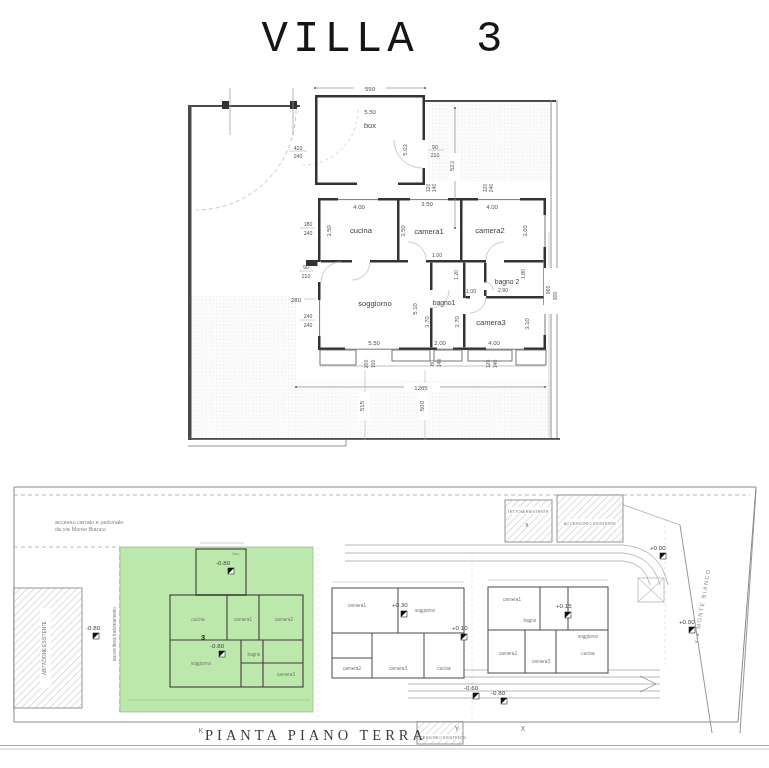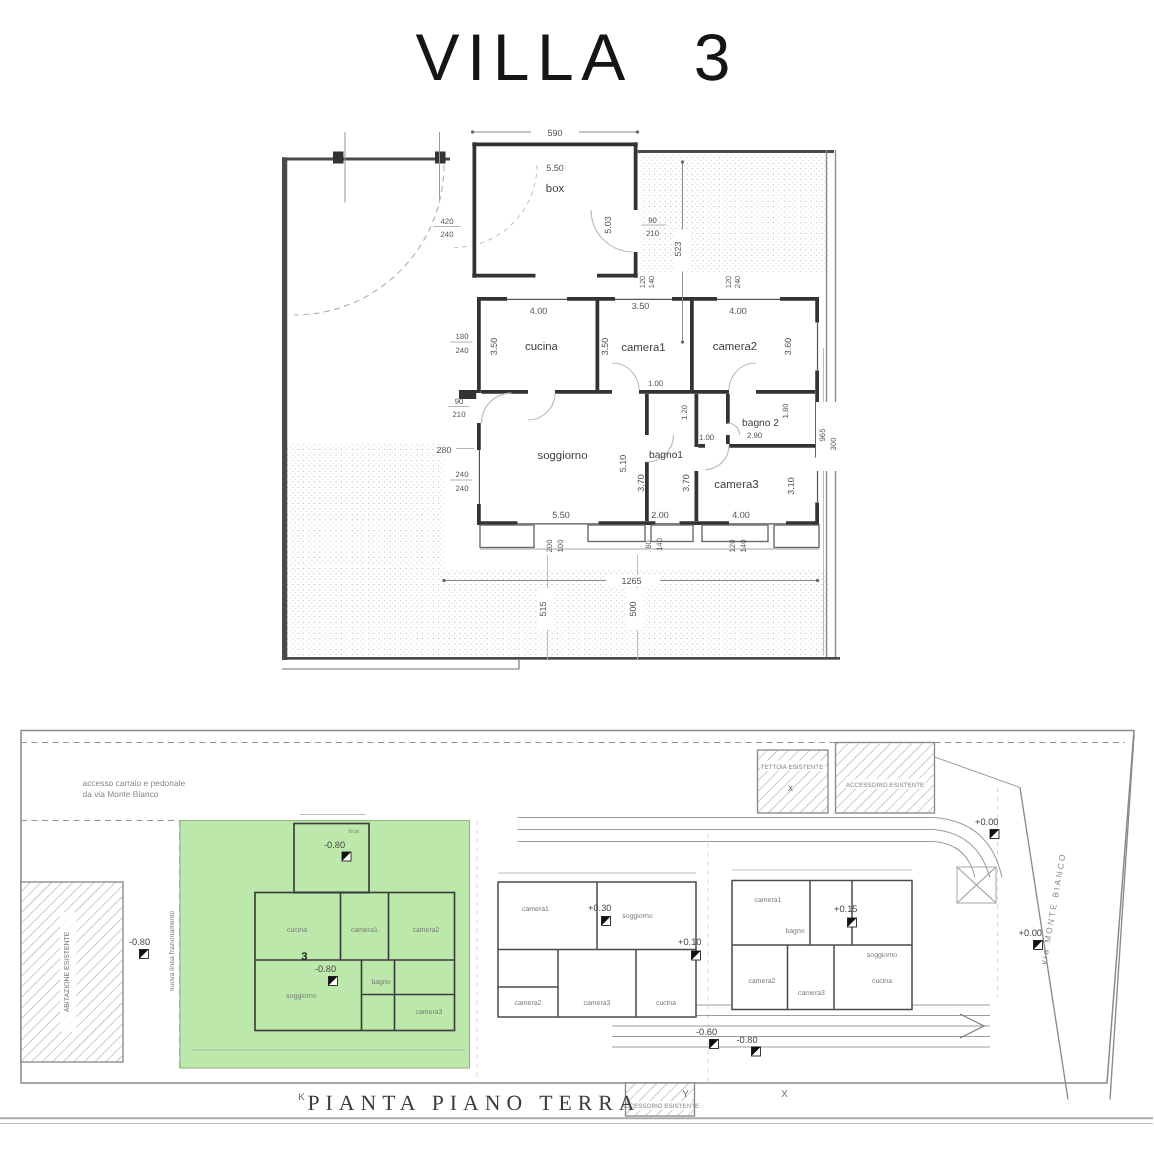--- a/index.html
+++ b/index.html
@@ -1,20 +1,20 @@
 <!DOCTYPE html>
 <html><head>
 <meta charset="utf-8">
 <style>
   html,body{margin:0;padding:0;background:#fff;}
   .page{position:relative;width:769px;height:768px;background:#fff;overflow:hidden;
         font-family:"Liberation Sans",sans-serif;}
   .main-title{position:absolute;top:14px;left:0;right:0;margin:0;text-align:center;
         font-size:44px;font-weight:500;color:#151515;letter-spacing:5px;word-spacing:26px;
-        font-family:Liberation Sans, sans-serif;}
+        font-family:Liberation Mono, monospace;}
   svg{position:absolute;top:0;left:0;}
   svg text{font-family:"Liberation Sans",sans-serif;fill:#555;}
   .d6{font-size:6px;} .d55{font-size:5.2px;} .d5{font-size:5px;}
   .room{font-size:7.6px;fill:#3d3d3d;} .room-s{font-size:6.8px;fill:#3d3d3d;}
   .tiny{font-size:4.6px;fill:#767676;} .tiny2{font-size:4.2px;fill:#888;}
   .lvlt{font-size:6.2px;fill:#4a4a4a;}
   .mark{font-size:6.5px;fill:#666;}
   .note{font-size:5.6px;fill:#888;}
   .serif-title{font-size:14.5px;letter-spacing:4px;fill:#3c3c3c;
         font-family:"Liberation Serif",serif;}

